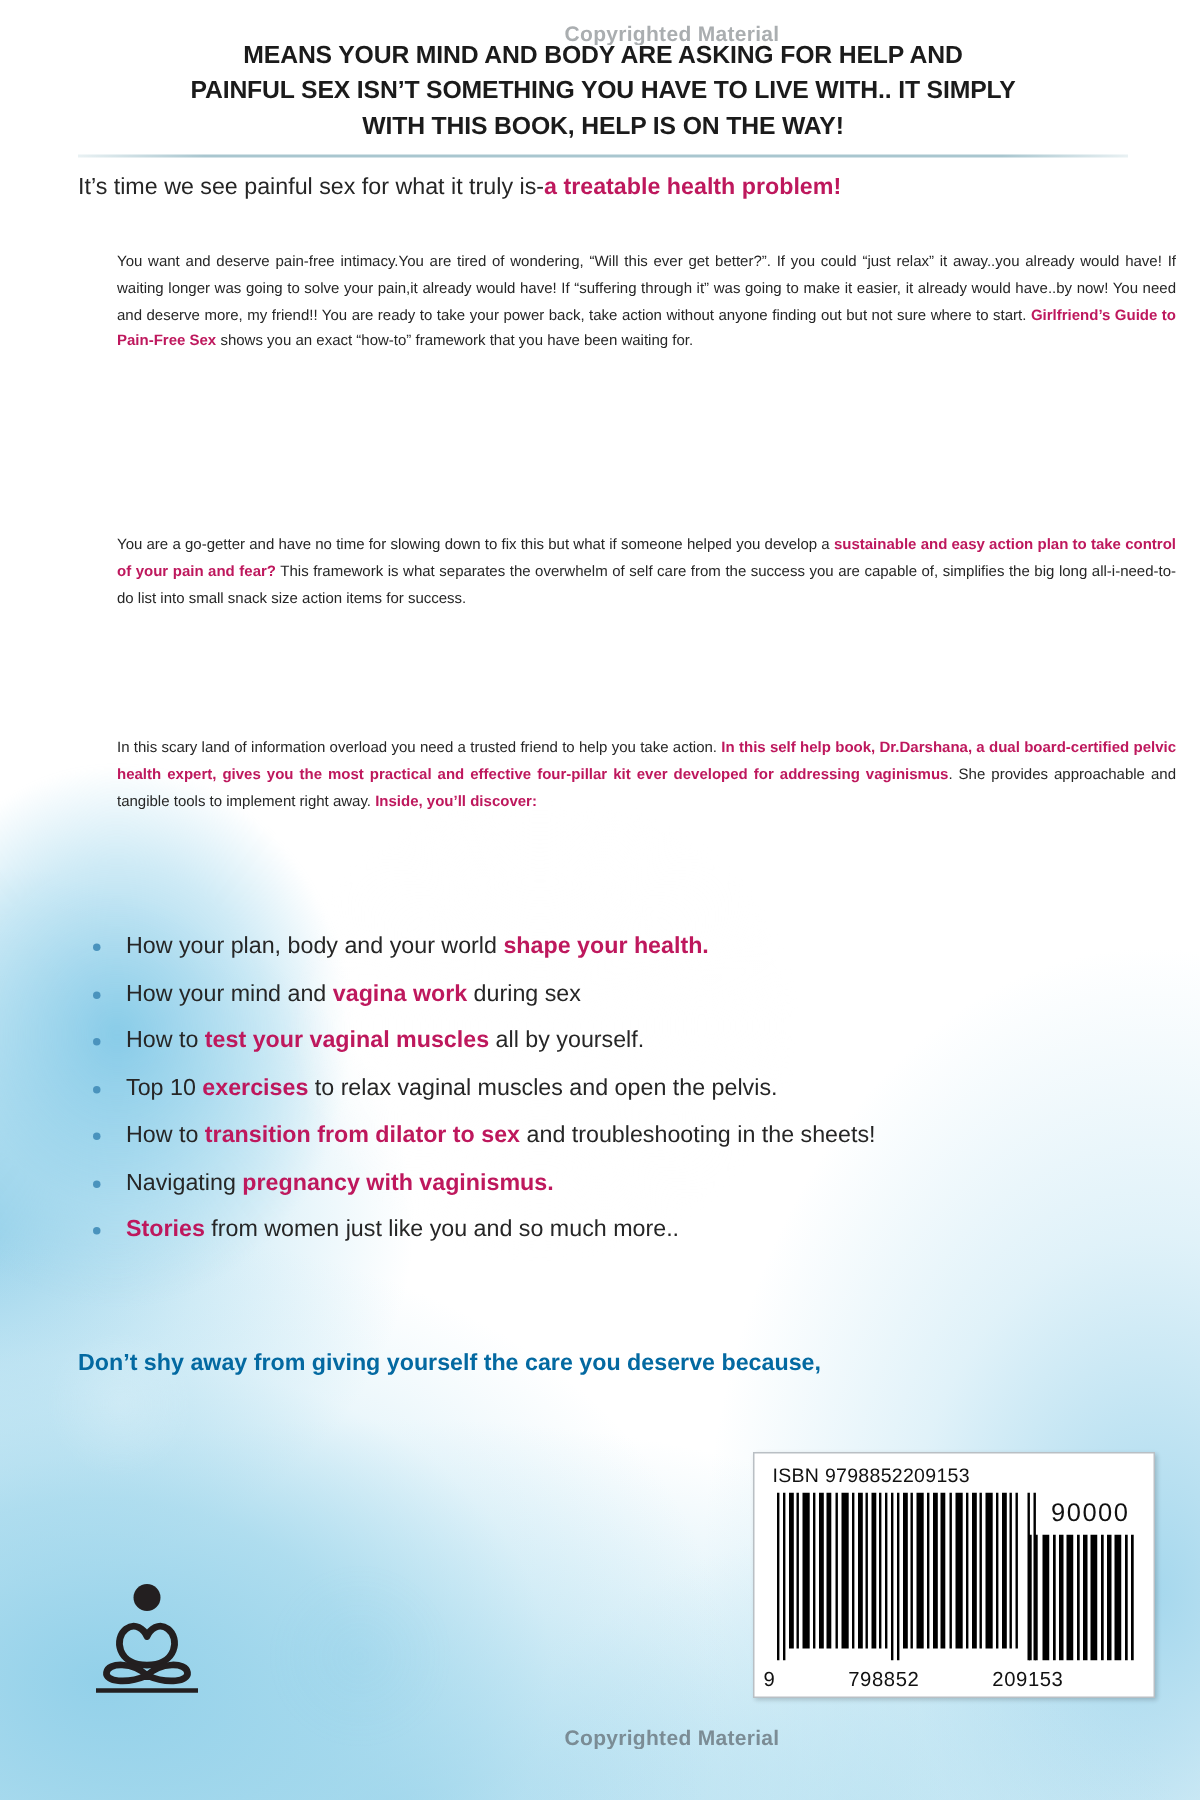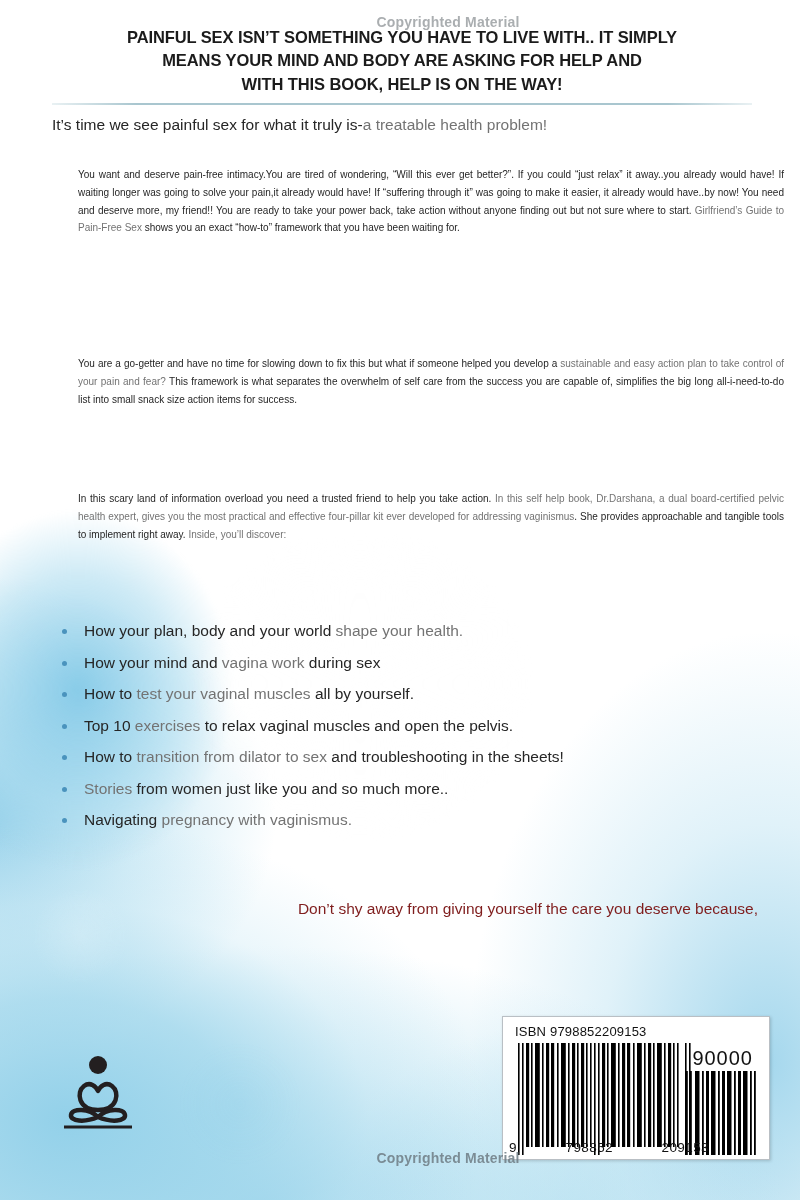--- a/index.html
+++ b/index.html
@@ -112,21 +112,21 @@
     line-height: 1.78;
     color: #262626;
     text-align: justify;
     text-justify: inter-word;
     margin-left: 26px;
   }
   .p1 { top: 166px; }
   .p2 { top: 355px; }
   .p3 { top: 490px; }
 
-  b, strong { font-weight: normal; color: #737373; }
+  b, strong { font-weight: bold; color: #be185d; }
 
   
   .bullets {
     position: absolute;
     top: 622px;
     left: 52px;
     width: 706px;
     margin: 0;
     padding: 0;
     list-style: none;
@@ -149,25 +149,25 @@
     border-radius: 50%;
     background: #4a93bd;
   }
 
   
   .closing {
     position: absolute;
     top: 896px;
     left: 52px;
     width: 706px;
-    text-align: right;
-    font-weight: normal;
+    text-align: left;
+    font-weight: bold;
     font-size: 15.5px;
     line-height: 1.68;
-    color: #7f1d1d;
+    color: #0369a1;
   }
   .closing .ln { display: block; }
 
   
   .copy-mark {
     position: absolute;
     left: 0;
     width: 800px;
     text-align: center;
     font-size: 14px;
@@ -190,42 +190,41 @@
     height: 86px;
     z-index: 5;
   }
 
   
   .barcode-box {
     position: absolute;
     left: 502px;
     top: 968px;
     width: 268px;
-    height: 144px;
+    height: 164px;
     background: #ffffff;
     border: 1px solid #b9bfc4;
     box-shadow: 1px 1px 3px rgba(0,0,0,0.18);
     z-index: 5;
     box-sizing: border-box;
-    margin-top: 48px;
   }
   .isbn-text {
     position: absolute;
     left: 12px;
     top: 7px;
     font-size: 13px;
     font-family: "Liberation Sans", sans-serif;
     color: #111;
     letter-spacing: .2px;
   }
   .addon-text {
     position: absolute;
     right: 16px;
     top: 30px;
-    font-size: 20px;
+    font-size: 17px;
     color: #111;
     letter-spacing: 1px;
   }
   .bars-main {
     position: absolute;
     left: 14px;
     top: 26px;
     width: 176px;
     height: 112px;
   }
@@ -257,43 +256,43 @@
   <div class="wc-layer">
     <div class="wc-bottom"></div>
     <div class="wc-left-arm"></div>
     <div class="wc-notch"></div>
     <div class="wc-texture"></div>
   </div>
 
   <div class="content">
 
     <div class="headline">
+      <span class="ln">MEANS YOUR MIND AND BODY ARE ASKING FOR HELP AND</span>
       <span class="ln">PAINFUL SEX ISN’T SOMETHING YOU HAVE TO LIVE WITH.. IT SIMPLY</span>
-      <span class="ln">MEANS YOUR MIND AND BODY ARE ASKING FOR HELP AND</span>
       <span class="ln">WITH THIS BOOK, HELP IS ON THE WAY!</span>
     </div>
 
     <div class="rule"></div>
 
     <div class="intro"><span>It’s time we see painful sex for what it truly is-</span><b>a treatable health problem!</b></div>
 
     <div class="para p1"><span>You want and deserve pain-free intimacy.You are tired of wondering, “Will this ever get better?”. If you could “just relax” it away..you already would have! If waiting longer was going to solve your pain,it already would have! If “suffering through it” was going to make it easier, it already would have..by now! You need and deserve more, my friend!! You are ready to take your power back, take action without anyone finding out but not sure where to start. </span><b>Girlfriend’s Guide to Pain-Free Sex</b><span> shows you an exact “how-to” framework that you have been waiting for.</span></div>
 
     <div class="para p2"><span>You are a go-getter and have no time for slowing down to fix this but what if someone helped you develop a </span><b>sustainable and easy action plan to take control of your pain and fear?</b><span> This framework is what separates the overwhelm of self care from the success you are capable of, simplifies the big long all-i-need-to-do list into small snack size action items for success.</span></div>
 
     <div class="para p3"><span>In this scary land of information overload you need a trusted friend to help you take action. </span><b>In this self help book, Dr.Darshana, a dual board-certified pelvic health expert, gives you the most practical and effective four-pillar kit ever developed for addressing vaginismus</b><span>. She provides approachable and tangible tools to implement right away. </span><b>Inside, you’ll discover:</b></div>
 
     <ul class="bullets">
       <li><span>How your plan, body and your world </span><b>shape your health.</b><span></span></li>
       <li><span>How your mind and </span><b>vagina work</b><span> during sex</span></li>
       <li><span>How to </span><b>test your vaginal muscles</b><span> all by yourself.</span></li>
       <li><span>Top 10 </span><b>exercises</b><span> to relax vaginal muscles and open the pelvis.</span></li>
       <li><span>How to </span><b>transition from dilator to sex</b><span> and troubleshooting in the sheets!</span></li>
+      <li><span>Navigating </span><b>pregnancy with vaginismus.</b><span></span></li>
       <li><span></span><b>Stories</b><span> from women just like you and so much more..</span></li>
-      <li><span>Navigating </span><b>pregnancy with vaginismus.</b><span></span></li>
     </ul>
 
     <div class="closing">
       <span class="ln">Don’t shy away from giving yourself the care you deserve because,</span>
     </div>
 
   </div>
 
   <div class="logo">
     <svg viewBox="0 0 80 86" width="80" height="86" aria-hidden="true">

